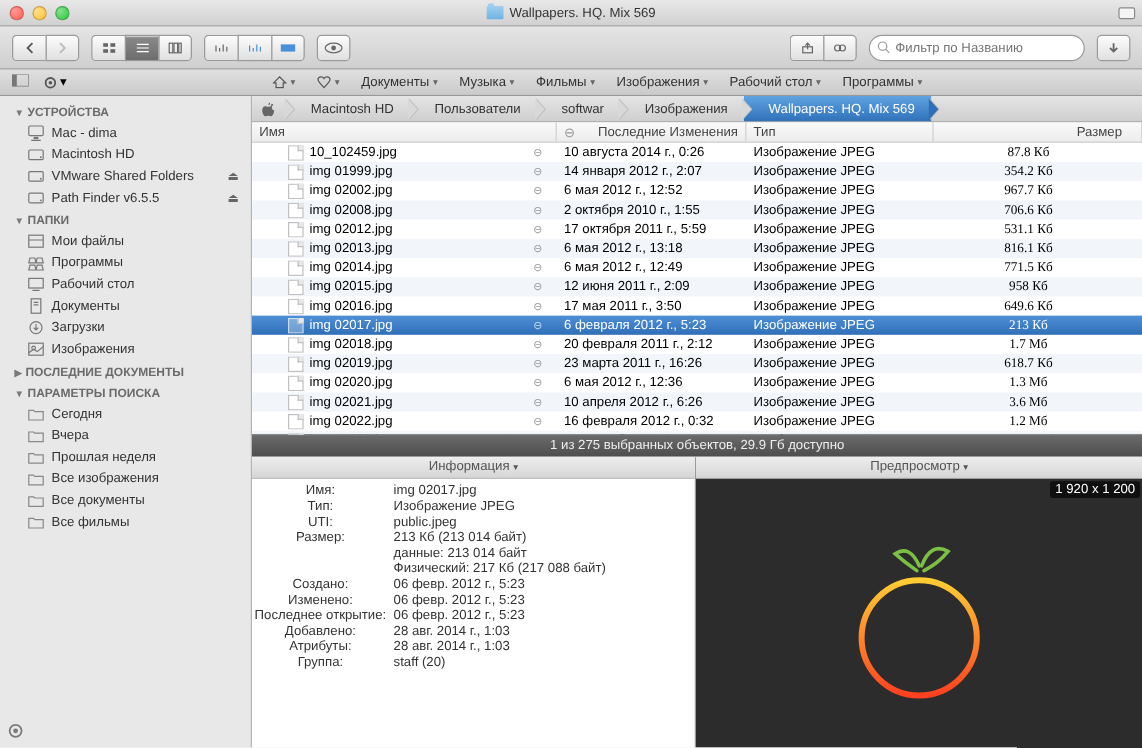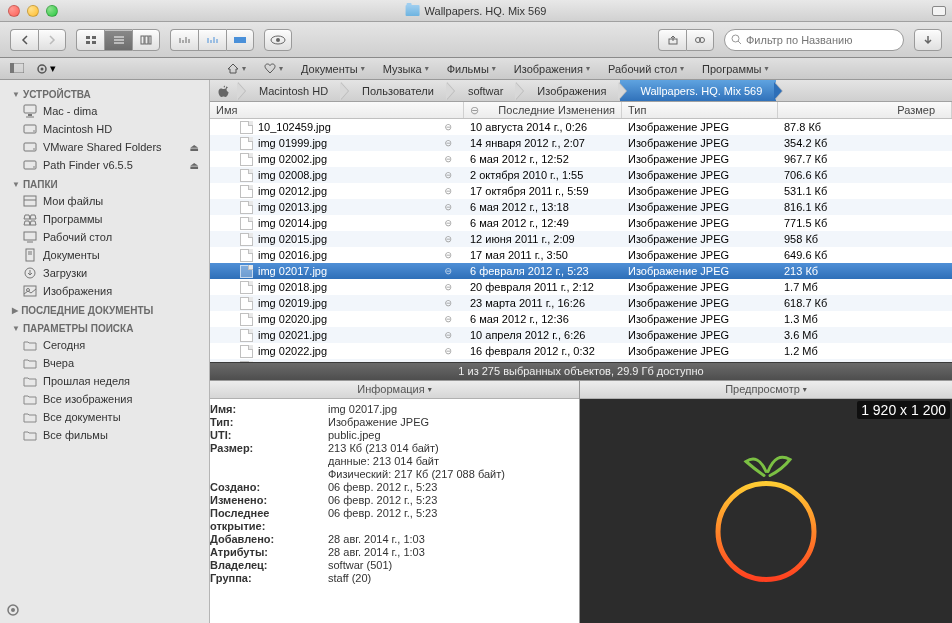--- a/index.html
+++ b/index.html
@@ -53,37 +53,37 @@
 .col.type { width: 156px; align-items: center; }
 .col.size { flex: 1; justify-content: flex-end; padding-right: 16px; }
 .filelist { flex: 1; overflow: hidden; background: #fff; }
 .row { height: 16px; display: flex; align-items: center; }
 .row:nth-child(even) { background: #f2f6fb; }
 .row.selected { background: linear-gradient(#4f8fd6, #2e6fb8); color: #fff; }
 .cell { padding: 0 6px; overflow: hidden; white-space: nowrap; }
 .cell.name { width: 254px; display: flex; align-items: center; gap: 5px; padding-left: 30px; }
 .cell.date { width: 158px; }
 .cell.type { width: 156px; }
-.cell.size { flex: 1; text-align: left; padding-right: 22px; }
+.cell.size { flex: 1; text-align: center; padding-right: 22px; font-family: Liberation Serif, serif; }
 .fico { width: 13px; height: 13px; background: #fff; border: 1px solid #c0c0c0; position: relative; }
 .row.selected .fico { border-color: rgba(255,255,255,0.6); background: rgba(255,255,255,0.3); }
 .fico:after { content: ""; position: absolute; right: -1px; top: -1px; width: 4px; height: 4px; background: #e8e8e8; border-left: 1px solid #c0c0c0; border-bottom: 1px solid #c0c0c0; }
 .sort-arrow { margin-right: 6px; color: #999; font-size: 9px; }
 .row.selected .sort-arrow { color: rgba(255,255,255,0.7); }
 .status { height: 18px; background: linear-gradient(#6a6a6a, #4e4e4e); color: #eee; font-size: 11px; display: flex; align-items: center; justify-content: center; border-top: 1px solid #3a3a3a; }
 .bottom { flex: 1; display: flex; border-top: 1px solid #999; min-height: 0; }
 .info-pane { width: 370px; border-right: 1px solid #999; background: #fff; display: flex; flex-direction: column; }
 .pane-head { height: 18px; background: linear-gradient(#ededed, #d6d6d6); border-bottom: 1px solid #b0b0b0; display: flex; align-items: center; justify-content: center; font-size: 10px; color: #555; gap: 3px; }
 .info-body { flex: 1; overflow: hidden; padding: 4px 0; }
 .info-row { display: flex; font-size: 11px; line-height: 13px; }
-.info-row .lbl { width: 118px; text-align: left; padding-right: 4px; font-weight: bold; color: #333; }
+.info-row .lbl { width: 118px; text-align: center; padding-right: 4px; font-weight: normal; color: #333; }
 .info-row .val { flex: 1; color: #333; }
 .preview-pane { flex: 1; background: #fff; display: flex; flex-direction: column; }
 .preview-body { flex: 1; background: #2c2c2c; position: relative; overflow: hidden; }
-.dim-badge { position: absolute; top: 2px; right: 2px; background: rgba(0,0,0,0.65); color: #fff; font-size: 14px; padding: 1px 4px; border-radius: 2px; }
+.dim-badge { position: absolute; top: 2px; right: 2px; background: rgba(0,0,0,0.65); color: #fff; font-size: 11px; padding: 1px 4px; border-radius: 2px; }
 .orange-art { position: absolute; left: 50%; top: 50%; transform: translate(-50%, -45%); }
 .cog-corner { position: absolute; bottom: 4px; left: 6px; color: #7a7a7a; }
 </style>
 </head>
 <body>
 
 <div class="titlebar">
   <div class="traffic">
     <div class="tl red"></div>
     <div class="tl yellow"></div>
@@ -611,24 +611,20 @@
             </div>
             <div class="info-row">
               <div class="lbl">Добавлено:</div>
               <div class="val">28 авг. 2014 г., 1:03</div>
             </div>
             <div class="info-row">
               <div class="lbl">Атрибуты:</div>
               <div class="val">28 авг. 2014 г., 1:03</div>
             </div>
             <div class="info-row">
-              <div class="lbl">Владелец:</div>
-              <div class="val">softwar (501)</div>
-            </div>
-            <div class="info-row">
               <div class="lbl">Группа:</div>
               <div class="val">staff (20)</div>
             </div>
           </div>
       </div>
       <div class="preview-pane">
         <div class="pane-head">
             <span>Предпросмотр</span> 
             <span class="chev" style="font-size:8px;">▾</span>
           </div>

